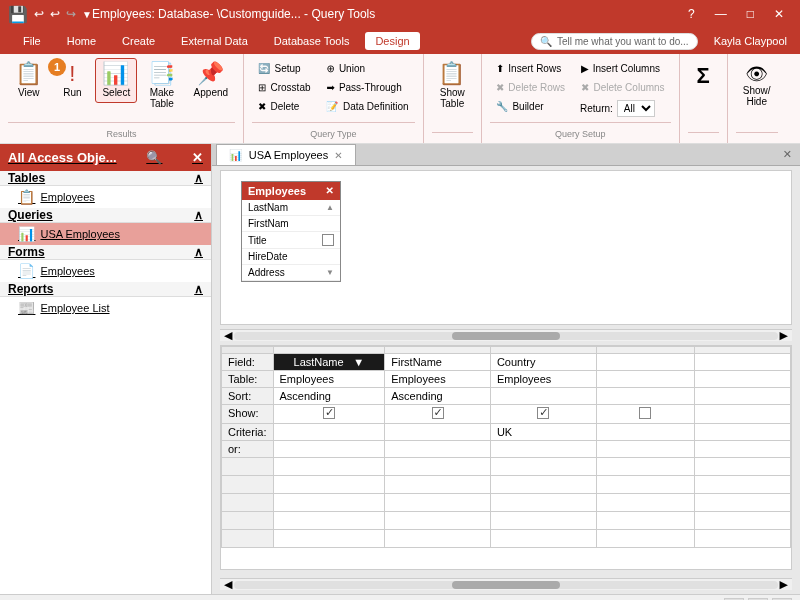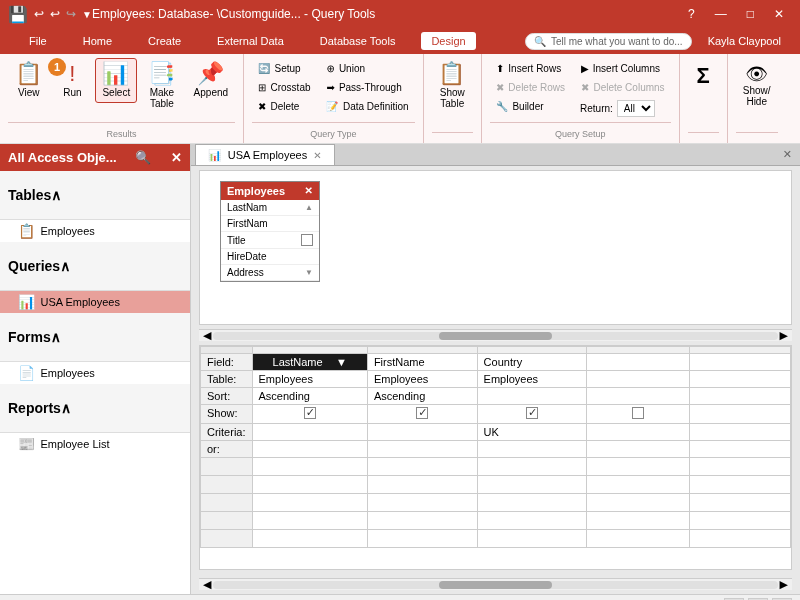--- a/index.html
+++ b/index.html
@@ -19,22 +19,22 @@
     .title-bar-center { flex: 1; text-align: left; font-size: 12px; }
     .title-bar-right { display: flex; gap: 4px; }
     .title-bar-btn { background: none; border: none; color: white; cursor: pointer; padding: 2px 8px; font-size: 12px; }
 
     
     .menu-bar {
       background: #c0392b;
       display: flex;
       align-items: center;
       height: 26px;
-      padding: 0 19px;
-      gap: 16px;
+      padding: 0 13px;
+      gap: 6px;
       justify-content: flex-end;
     }
     .menu-item {
       color: white;
       padding: 3px 10px;
       cursor: pointer;
       border-radius: 3px;
       font-size: 11px;
     }
     .menu-item.active { background: white; color: #c0392b; }
@@ -78,43 +78,45 @@
     }
 
     
     .main-area {
       display: flex;
       height: 450px;
     }
 
     
     .sidebar {
-      width: 191px;
+      width: 212px;
       background: white;
       border-right: 1px solid #ccc;
       overflow-y: auto;
       flex-shrink: 0;
+      text-decoration: underline;
     }
     .sidebar-header {
       background: #c0392b;
       color: white;
       padding: 6px 8px;
       font-size: 13px;
       font-weight: bold;
       display: flex;
       align-items: center;
       justify-content: space-between;
     }
     .sidebar-section-header {
       background: #f5f5f5;
-      padding: 16px 8px;
+      padding: 0 8px;
       font-weight: bold;
-      font-size: 14px;
+      font-size: 12px;
       border-bottom: 1px solid #ddd;
       display: flex;
+      justify-content: space-between;
       align-items: center;
     }
     .sidebar-item {
       display: flex;
       align-items: center;
       padding: 3px 8px 3px 18px;
       gap: 5px;
       cursor: pointer;
       font-size: 11px;
     }

